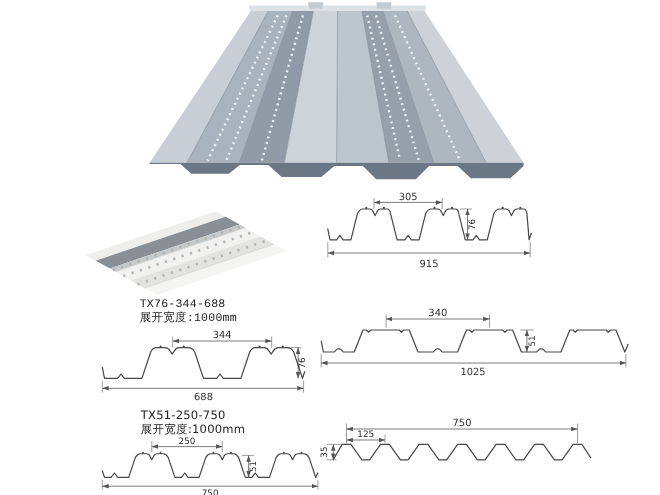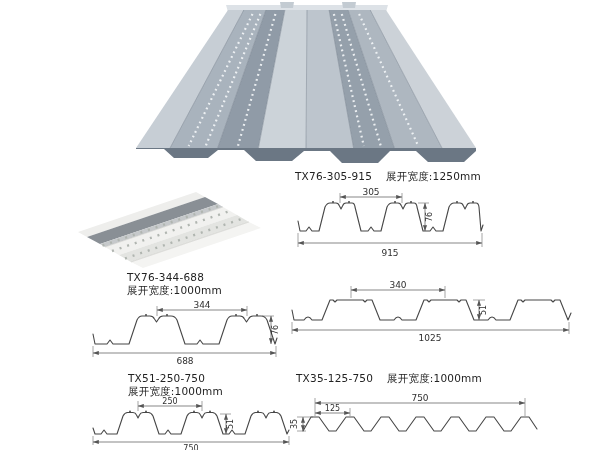--- a/index.html
+++ b/index.html
@@ -84,23 +84,20 @@
       </g>
       <g>
         <line class="perf2" x1="32.5" y1="67.5" x2="150.5" y2="27.5"></line>
         <line class="perf2" x1="42" y1="73" x2="160" y2="33"></line>
         <line class="perf2" x1="55" y1="80.5" x2="173" y2="40.5"></line>
       </g>
     </svg>
   </div>
 
   <div class="abs" style="left:295px;top:170px;width:200px;">
-    <div class="dg-title">
-      <span>TX76-305-915</span><span class="gap">展开宽度:1250mm</span>
-    </div>
     <svg width="190" height="72" viewBox="0 0 190 72" style="margin-top:4px;">
       <defs>
         <marker id="a1" markerUnits="userSpaceOnUse" markerWidth="6" markerHeight="5" refX="5.8" refY="2.5" orient="auto-start-reverse">
           <path d="M0,0.4 L5.8,2.5 L0,4.6 Z" fill="#555"></path>
         </marker>
       </defs>
       <path class="profile" d="M3,34 L5,44 L11,44 L14,40 L17,44 L24,44 L30,20 Q32,16 35,16 L41,16 Q43.5,16 44.5,19 L46,22 L47.5,19 Q48.5,16 51,16 L57,16 Q59.5,16 60,20 L66,44 L73,44 L76,40 L79,44 L86,44 L92,20 Q94,16 97,16 L103,16 Q105.5,16 106.5,19 L108,22 L109.5,19 Q110.5,16 113,16 L119,16 Q121.5,16 122,20 L128,44 L135,44 L138,40 L141,44 L148,44 L154,20 Q156,16 159,16 L165,16 Q167.5,16 168.5,19 L170,22 L171.5,19 Q172.5,16 175,16 L181,16 Q183.5,16 184,20 L186,44 L188,38"></path>
       <g>
         <circle class="dot" cx="38" cy="15" r="1"></circle>
           <circle class="dot" cx="54" cy="15" r="1"></circle>
@@ -123,21 +120,21 @@
       <g>
         <line class="ext" x1="3" y1="46" x2="3" y2="60"></line>
           <line class="ext" x1="187" y1="46" x2="187" y2="60"></line>
         <line class="dim" x1="3" y1="56" x2="187" y2="56" marker-start="url(#a1)" marker-end="url(#a1)"></line>
         <text class="dimtxt" x="95" y="69" text-anchor="middle">915</text>
       </g>
     </svg>
   </div>
 
   <div class="abs" style="left:90px;top:271px;width:200px;">
-    <div class="dg-title" style="padding-left:37px;">
+    <div class="dg-title" style="padding-left:37px;font-family:Liberation Mono, monospace;">
       <div>TX76-344-688</div>
       <div>展开宽度:1000mm</div>
     </div>
     <svg width="190" height="66" viewBox="0 0 190 66" style="margin-top:3px;">
       <defs>
         <marker id="a2" markerUnits="userSpaceOnUse" markerWidth="6" markerHeight="5" refX="5.8" refY="2.5" orient="auto-start-reverse">
           <path d="M0,0.4 L5.8,2.5 L0,4.6 Z" fill="#555"></path>
         </marker>
       </defs>
       <path class="profile" d="M3,34 L5,44 L17,44 L20,40 L23,44 L39,44 L47,20 Q49,16 52,16 L60,16 Q63,16 64.5,19 L66.5,22 L68.5,19 Q70,16 73,16 L81,16 Q85,16 87,20 L95,44 L107,44 L110,40 L113,44 L129,44 L137,20 Q139,16 142,16 L150,16 Q153,16 154.5,19 L156.5,22 L158.5,19 Q160,16 163,16 L171,16 Q175,16 177,20 L185,44 L187,38"></path>
@@ -229,23 +226,20 @@
       <g>
         <line class="ext" x1="3" y1="38" x2="3" y2="47"></line>
           <line class="ext" x1="199" y1="38" x2="199" y2="47"></line>
         <line class="dim" x1="3" y1="44" x2="199" y2="44" marker-start="url(#a4)" marker-end="url(#a4)"></line>
         <text class="dimtxt-sm" x="101" y="52.5" text-anchor="middle">750</text>
       </g>
     </svg>
   </div>
 
   <div class="abs" style="left:293px;top:372px;width:300px;">
-    <div class="dg-title" style="padding-left:3px;">
-      <span>TX35-125-750</span><span class="gap">展开宽度:1000mm</span>
-    </div>
     <svg width="292" height="52" viewBox="0 0 292 52" style="margin-top:8px;">
       <defs>
         <marker id="a5" markerUnits="userSpaceOnUse" markerWidth="6" markerHeight="5" refX="5.8" refY="2.5" orient="auto-start-reverse">
           <path d="M0,0.4 L5.8,2.5 L0,4.6 Z" fill="#555"></path>
         </marker>
       </defs>
       <path class="profile" d="M10,38 L18,24 L26,24 L36,38 L43,38 L53,24 L61,24 L71,38 L78,38 L88,24 L96,24 L106,38 L113,38 L123,24 L131,24 L141,38 L148,38 L158,24 L166,24 L176,38 L183,38 L193,24 L201,24 L211,38 L218,38 L228,24 L236,24 L244,36"></path>
       <g>
         <line class="ext" x1="22" y1="5" x2="22" y2="23"></line>
           <line class="ext" x1="232" y1="5" x2="232" y2="23"></line>

